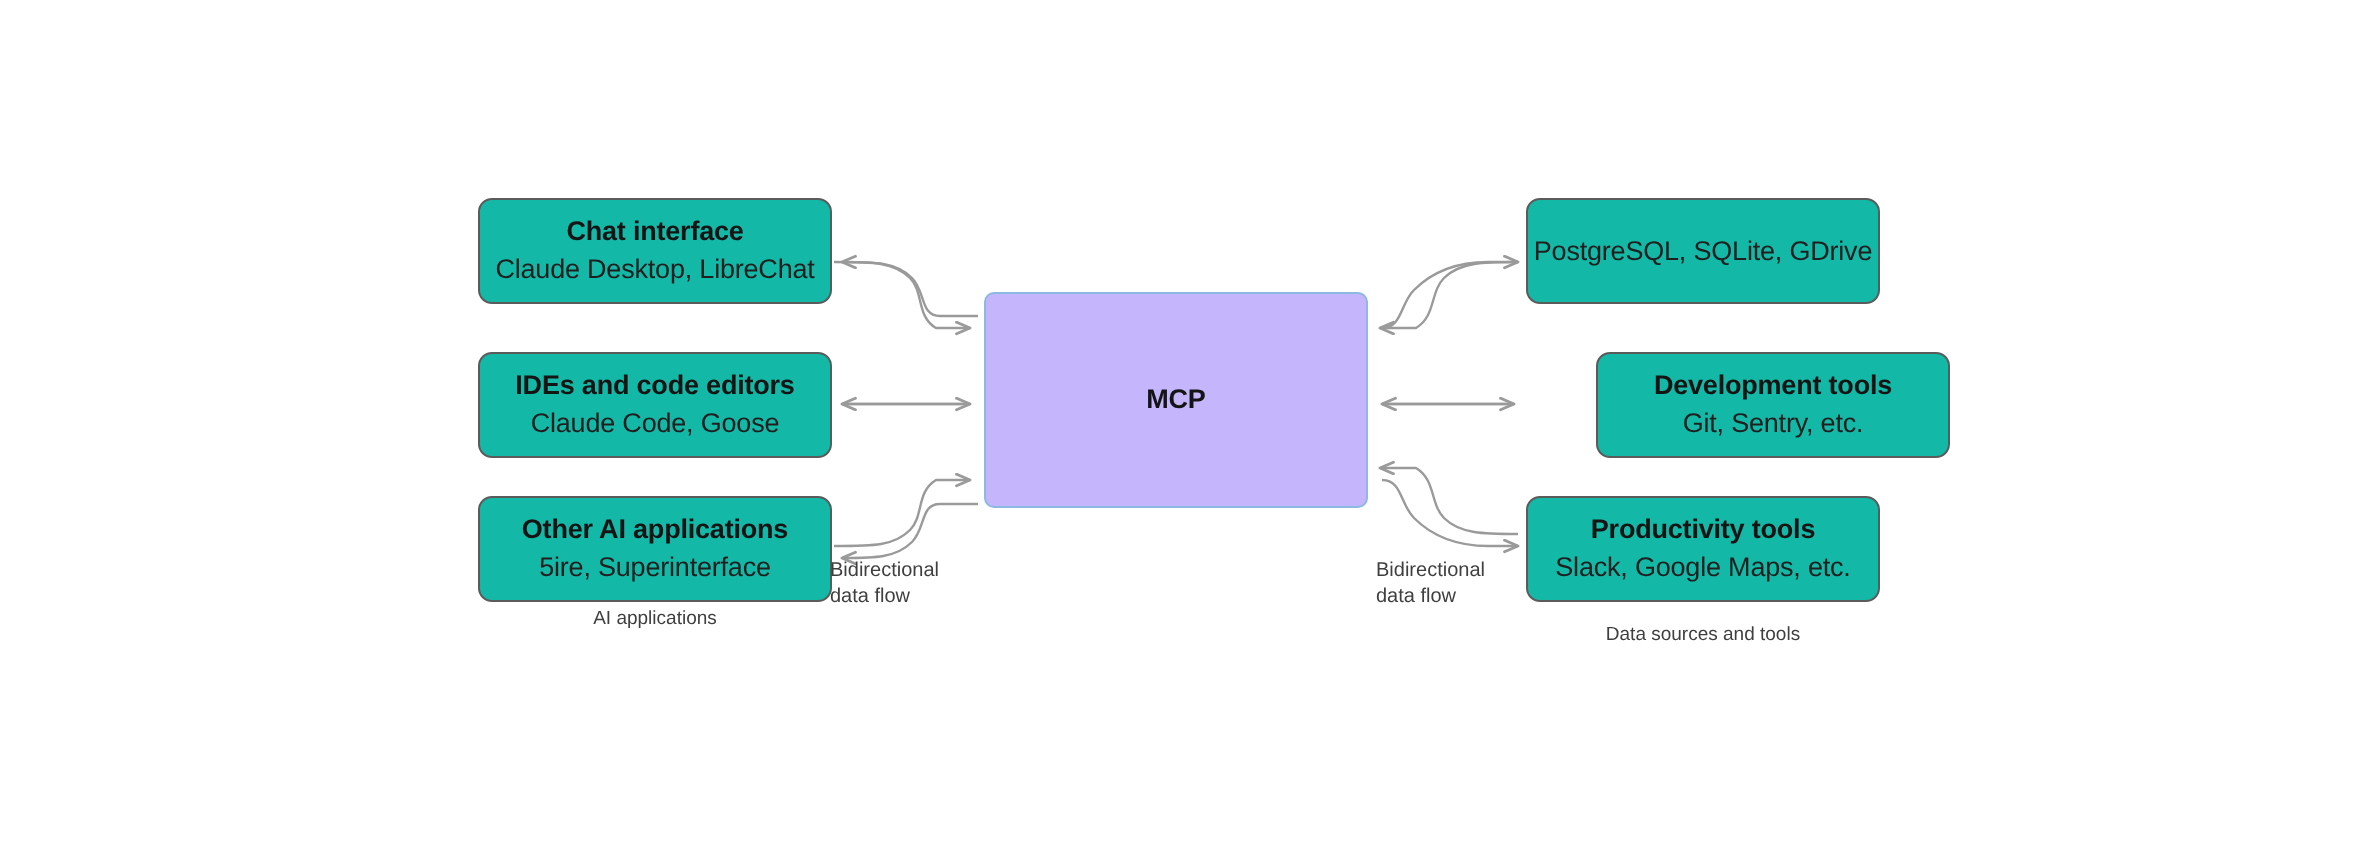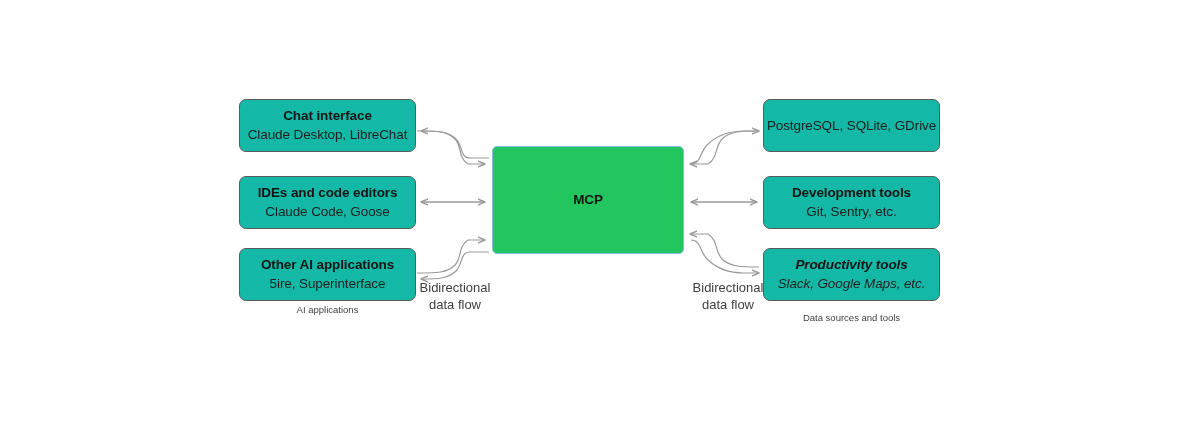--- a/index.html
+++ b/index.html
@@ -41,30 +41,30 @@
   .node .subtitle {
     font-size: 13.5px;
     font-weight: normal;
     color: #1f1f1f;
     letter-spacing: -0.1px;
     margin-top: 1px;
   }
   .node.hub {
     border: 1.6px solid #8cb9e2;
     border-radius: 5px;
-    background: #22c55e;
+    background: #c4b5fd;
   }
   .node.hub .title { font-size: 13.5px; }
   .node.hub .subtitle { font-size: 13.5px; }
 
   .flow-label {
     position: absolute;
-    font-size: 13px;
+    font-size: 10px;
     color: #3f3f3f;
-    text-align: center;
+    text-align: left;
     line-height: 1.28;
     white-space: pre-line;
   }
   .group-caption {
     position: absolute;
     font-size: 9.5px;
     color: #3f3f3f;
     text-align: center;
     white-space: nowrap;
   }
@@ -133,26 +133,26 @@
   </div>
 
   <div class="node hub" style="left:492px; top:146px; width:192px; height:108px;">
     <div class="title">MCP</div>
   </div>
 
   <div class="node" style="left:763px; top:99px; width:177px; height:53px;">
     <div class="subtitle">PostgreSQL, SQLite, GDrive</div>
   </div>
 
-  <div class="node" style="left:763px; top:176px; width:177px; height:53px;">
+  <div class="node" style="left:798px; top:176px; width:177px; height:53px;">
     <div class="title">Development tools</div>
     <div class="subtitle">Git, Sentry, etc.</div>
   </div>
 
-  <div class="node" style="left:763px; top:248px; width:177px; height:53px;font-style:italic;">
+  <div class="node" style="left:763px; top:248px; width:177px; height:53px;">
     <div class="title">Productivity tools</div>
     <div class="subtitle">Slack, Google Maps, etc.</div>
   </div>
 
   <div class="flow-label" style="left:415px; top:280px; width:80px;">Bidirectional
 data flow</div>
 
   <div class="flow-label" style="left:688px; top:280px; width:80px;">Bidirectional
 data flow</div>
 

